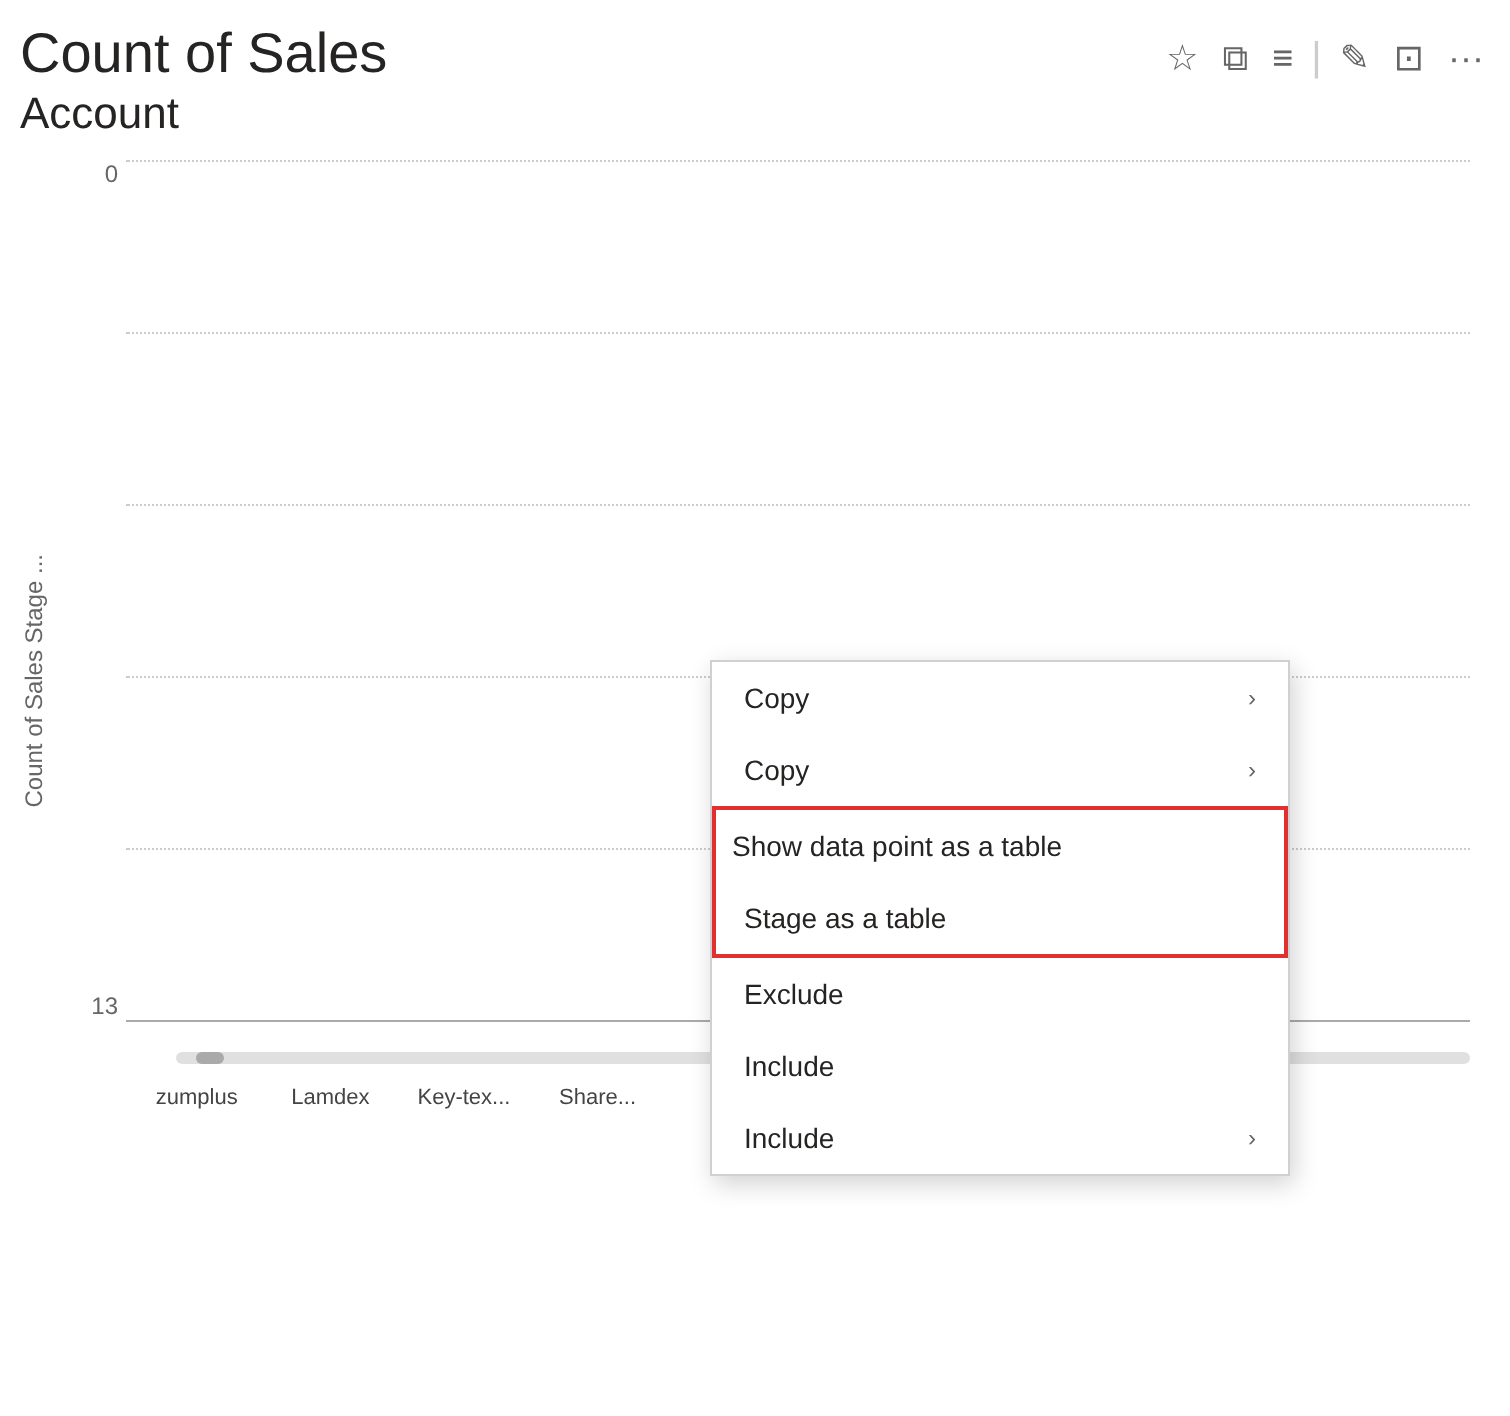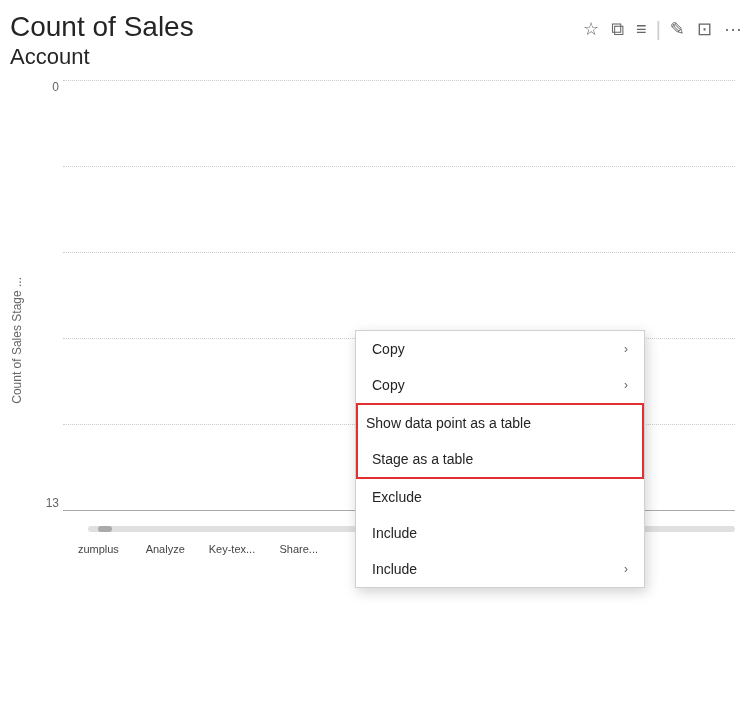--- a/index.html
+++ b/index.html
@@ -308,21 +308,21 @@
             <div class="bar" style="height: calc(3.5 / 12 * 100%);"></div>
           </div>
           <div class="bar-group">
             <div class="bar" style="height: calc(3 / 12 * 100%);"></div>
           </div>
         </div>
       </div>
 
       <div class="x-labels">
         <div class="x-label">zumplus</div>
-        <div class="x-label">Analyze</div>
+        <div class="x-label">Lamdex</div>
         <div class="x-label">Key-tex...</div>
         <div class="x-label">Share...</div>
         <div class="x-label"></div>
         <div class="x-label"></div>
         <div class="x-label"></div>
         <div class="x-label"></div>
         <div class="x-label"></div>
         <div class="x-label"></div>
       </div>
 

